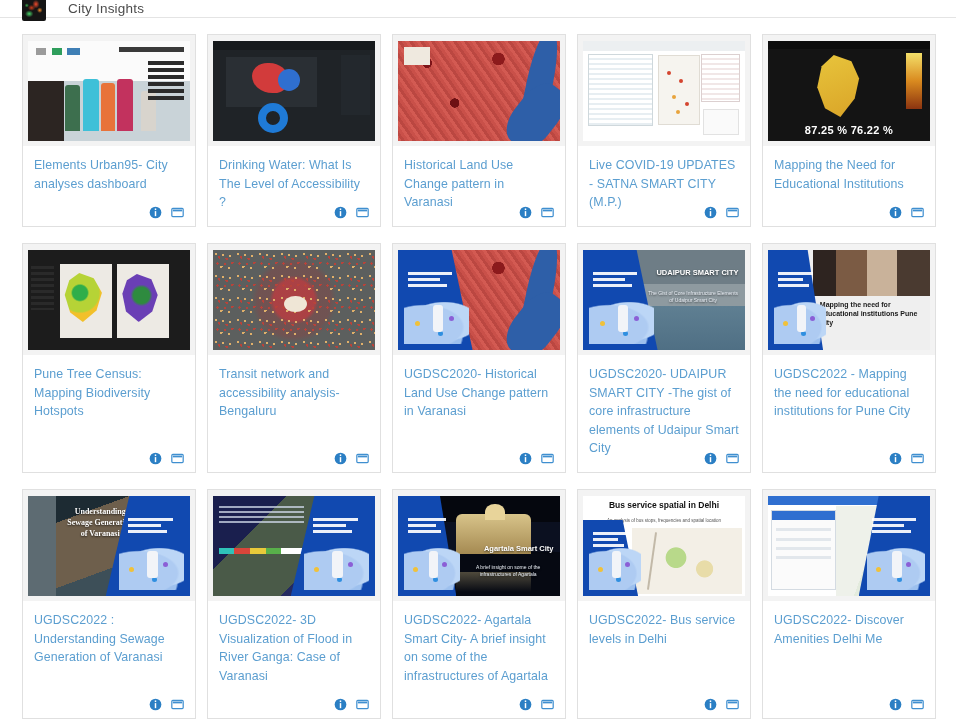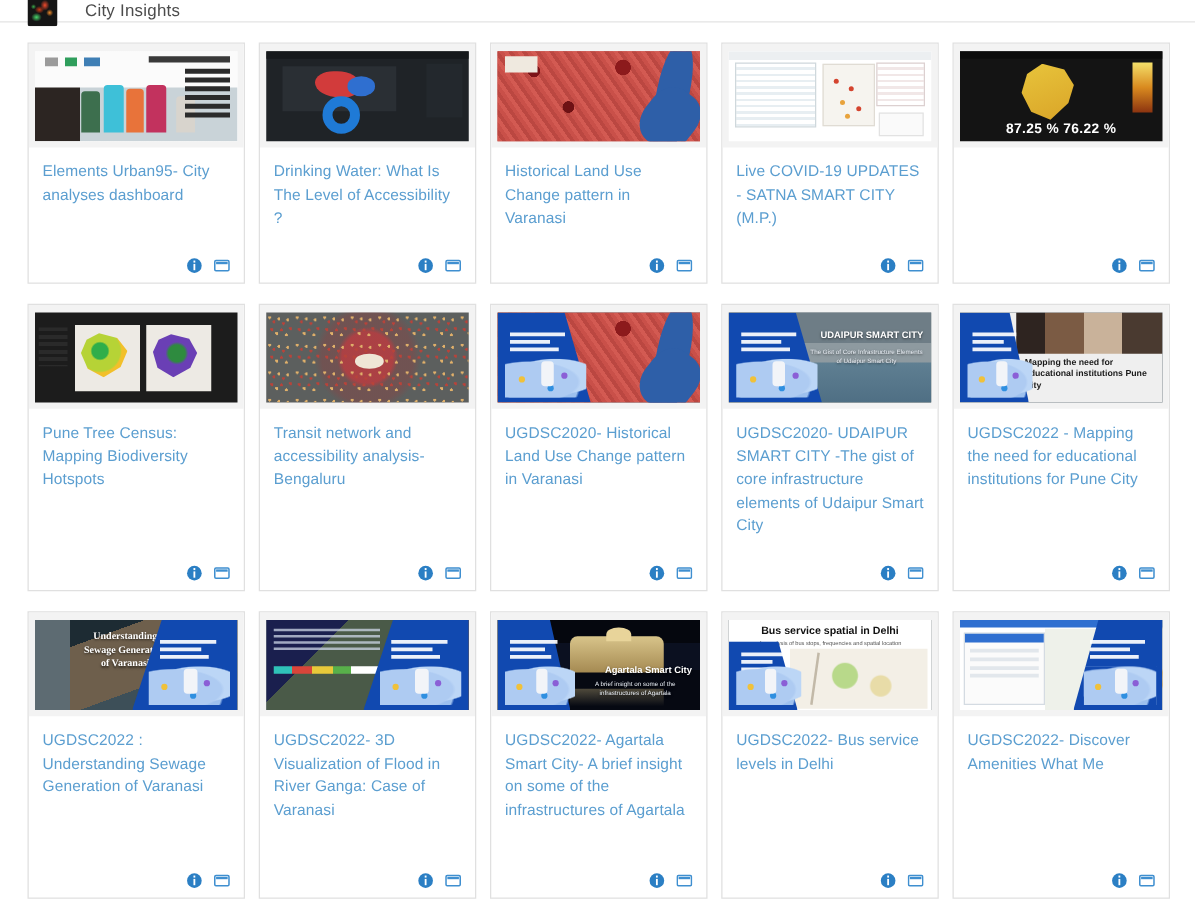--- a/index.html
+++ b/index.html
@@ -65,21 +65,21 @@
   .card.row-h2 { height: 230px; }
   .card.row-h3 { height: 230px; }
 
   .card-thumb-wrap {
     background: #f3f3f3;
     padding: 6px 5px 5px 5px;
     flex: 0 0 auto;
   }
   .card-thumb {
     width: 100%;
-    height: 72px;
+    height: 100px;
     background: #dcdcdc;
     position: relative;
     overflow: hidden;
   }
   .card-body {
     flex: 1 1 auto;
     padding: 10px 11px 0 11px;
     display: flex;
     flex-direction: column;
     min-height: 0;
@@ -482,20 +482,23 @@
 
   <div class="card row-h1">
     <div class="card-thumb-wrap">
       <div class="card-thumb th-edu">
         <div class="tbar"></div>
           <div class="district"></div>
           <div class="legend"></div>
         <div class="stat">87.25 % 76.22 %</div>
       </div>
     </div>
+    <div class="card-body">
+      <div class="card-title">Mapping the Need for Educational Institutions</div>
+    </div>
     <div class="card-actions">
       <span class="icon-btn">
           <svg width="13" height="13" viewBox="0 0 16 16">
             <circle cx="8" cy="8" r="7.2" fill="#2b7fc4"></circle>
             <rect x="7.1" y="3" width="1.8" height="2" fill="#fff"></rect>
             <rect x="7.1" y="6.3" width="1.8" height="6.2" fill="#fff"></rect>
           </svg>
         </span>
       <span class="icon-btn">
           <svg width="13" height="13" viewBox="0 0 16 16">
@@ -875,21 +878,21 @@
             <i></i>
           </div>
         <div class="cloud" style="left:auto;right:3%;width:36%">
             <b></b>
             <b></b>
             <b></b>
           </div>
       </div>
     </div>
     <div class="card-body">
-      <div class="card-title">UGDSC2022- Discover Amenities What Me</div>
+      <div class="card-title">UGDSC2022- Discover Amenities Delhi Me</div>
     </div>
     <div class="card-actions">
       <span class="icon-btn">
           <svg width="13" height="13" viewBox="0 0 16 16">
             <circle cx="8" cy="8" r="7.2" fill="#2b7fc4"></circle>
             <rect x="7.1" y="3" width="1.8" height="2" fill="#fff"></rect>
             <rect x="7.1" y="6.3" width="1.8" height="6.2" fill="#fff"></rect>
           </svg>
         </span>
       <span class="icon-btn">

